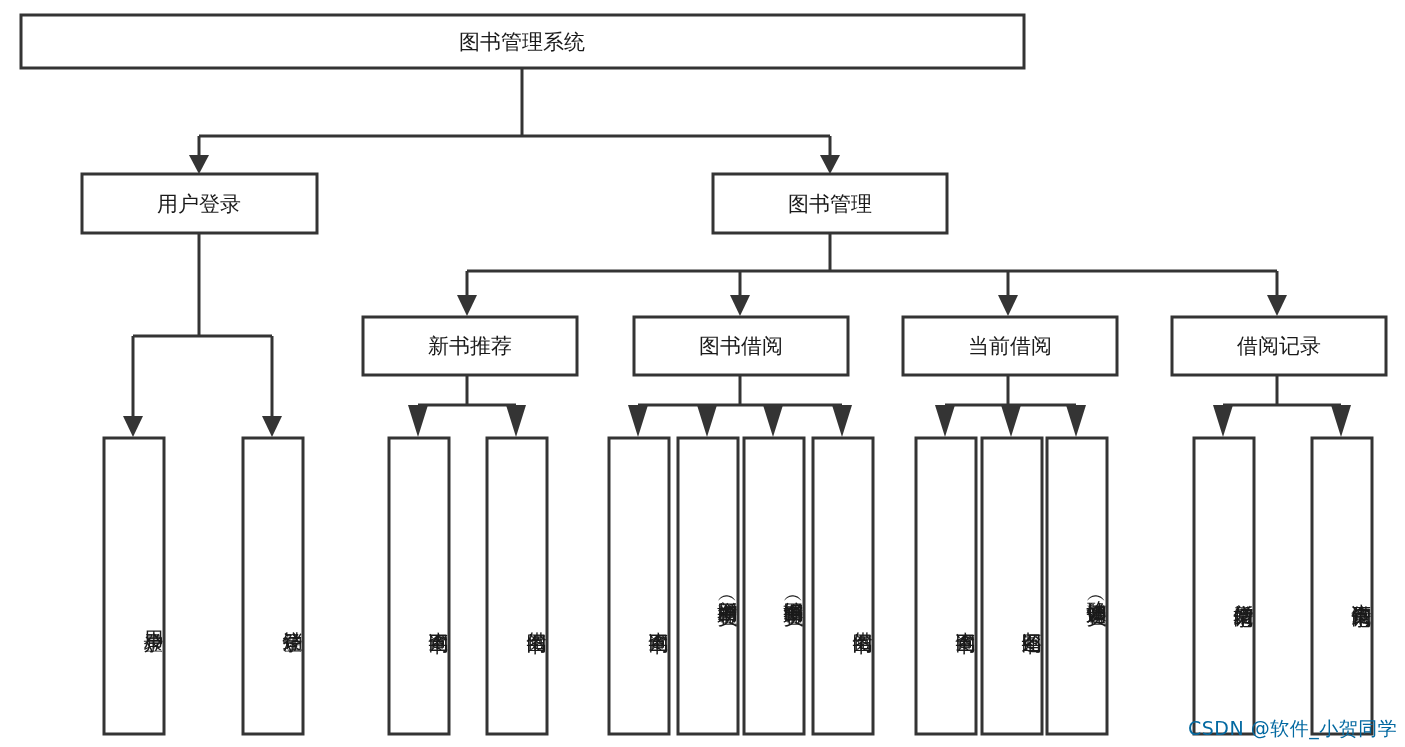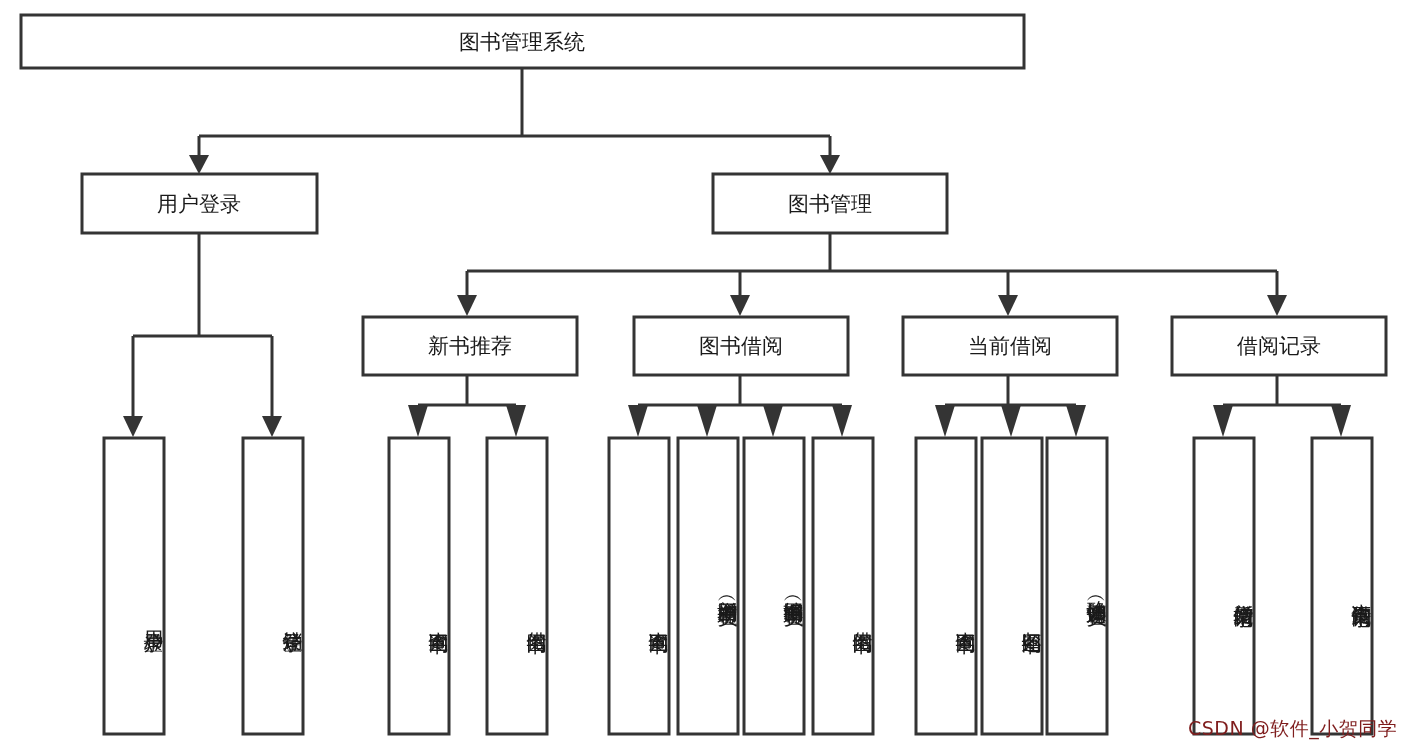--- a/index.html
+++ b/index.html
@@ -62,21 +62,21 @@
     display: flex;
     align-items: flex-start;
     justify-content: center;
     text-align: center;
     pointer-events: none;
   }
   .watermark {
     position: absolute;
     font-family: "DejaVu Sans", "Liberation Sans", sans-serif;
     font-size: 19px;
-    color: #7f1d1d;
+    color: #0369a1;
     white-space: nowrap;
     letter-spacing: 0.5px;
   }
 </style>
 </head>
 <body>
 
 <div id="diagram-root">
 
   <svg class="diagram-svg" viewBox="0 0 1405 747">

